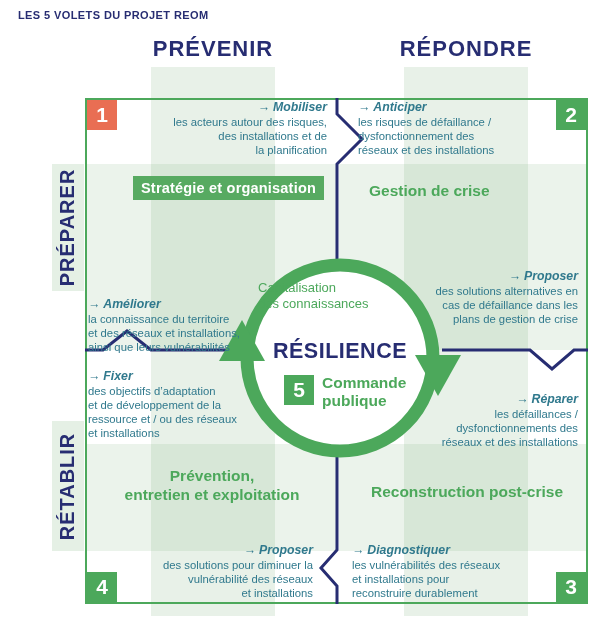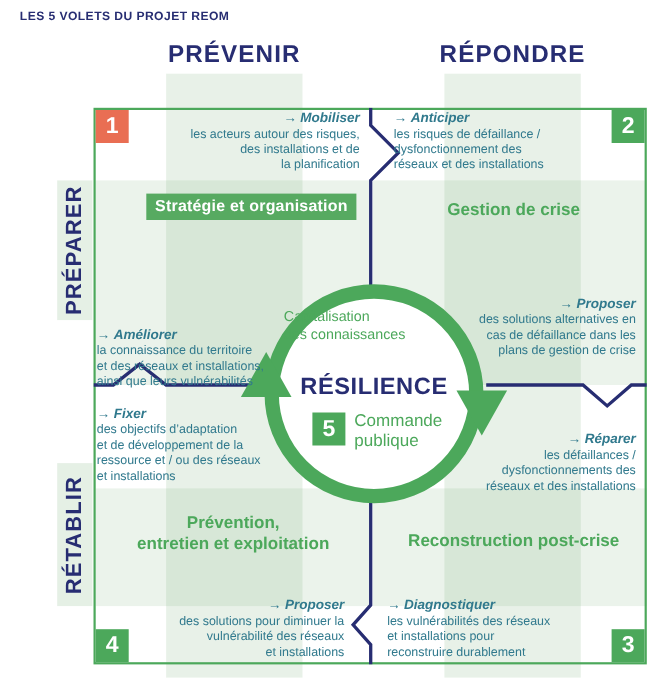--- a/index.html
+++ b/index.html
@@ -49,38 +49,38 @@
   .b-ameliorer{left:88px;top:269px;width:205px;margin-top:28px;}
   .b-proposer-crise{left:378px;top:269px;width:200px;}
   .b-fixer{left:88px;top:369px;width:205px;}
   .b-reparer{left:378px;top:392px;width:200px;}
   .b-proposer-vuln{left:118px;top:543px;width:195px;}
   .b-diagnostiquer{left:352px;top:543px;width:212px;}
 
   .qlabel{position:absolute;font-weight:bold;color:var(--green);}
   .q-strategie{left:94px;top:176px;width:191px;height:24px;background:var(--greenbox);
                color:#fff;font-size:14.5px;text-align:center;line-height:24px;letter-spacing:.2px;margin-left:39px;}
-  .q-gestion{left:369px;top:182px;width:196px;font-size:15.5px;text-align:center;}
+  .q-gestion{left:369px;top:182px;width:196px;font-size:15.5px;text-align:left;}
   .q-prevention{left:102px;top:466px;width:220px;font-size:15.5px;text-align:center;line-height:19px;}
   .q-reconstruction{left:357px;top:483px;width:220px;font-size:15.5px;text-align:center;}
 
   .num{position:absolute;width:30px;height:30px;background:var(--green);color:#fff;
        font-size:21px;font-weight:bold;text-align:center;line-height:30px;}
   .n1{left:87px;top:100px;background:var(--orange);}
   .n2{left:556px;top:100px;}
   .n3{left:556px;top:572px;}
   .n4{left:87px;top:572px;}
   .five{left:284px;top:375px;}
 
   .cap{position:absolute;left:258px;top:280px;width:164px;text-align:left;
        color:var(--green);font-size:13px;line-height:16px;}
   .resilience{position:absolute;left:240px;top:339px;width:200px;text-align:center;
               color:var(--navy);font-weight:bold;font-size:21.5px;letter-spacing:.5px;}
   .commande{position:absolute;left:322px;top:374px;width:130px;color:var(--green);
-            font-weight:normal;font-size:15.5px;line-height:18px;}
+            font-weight:bold;font-size:15.5px;line-height:18px;}
 </style>
 </head>
 <body>
 
 <div class="stage">
 
   <div class="title">LES 5 VOLETS DU PROJET REOM</div>
 
   <div class="col-header h-left">PRÉVENIR</div>
   <div class="col-header h-right">RÉPONDRE</div>

